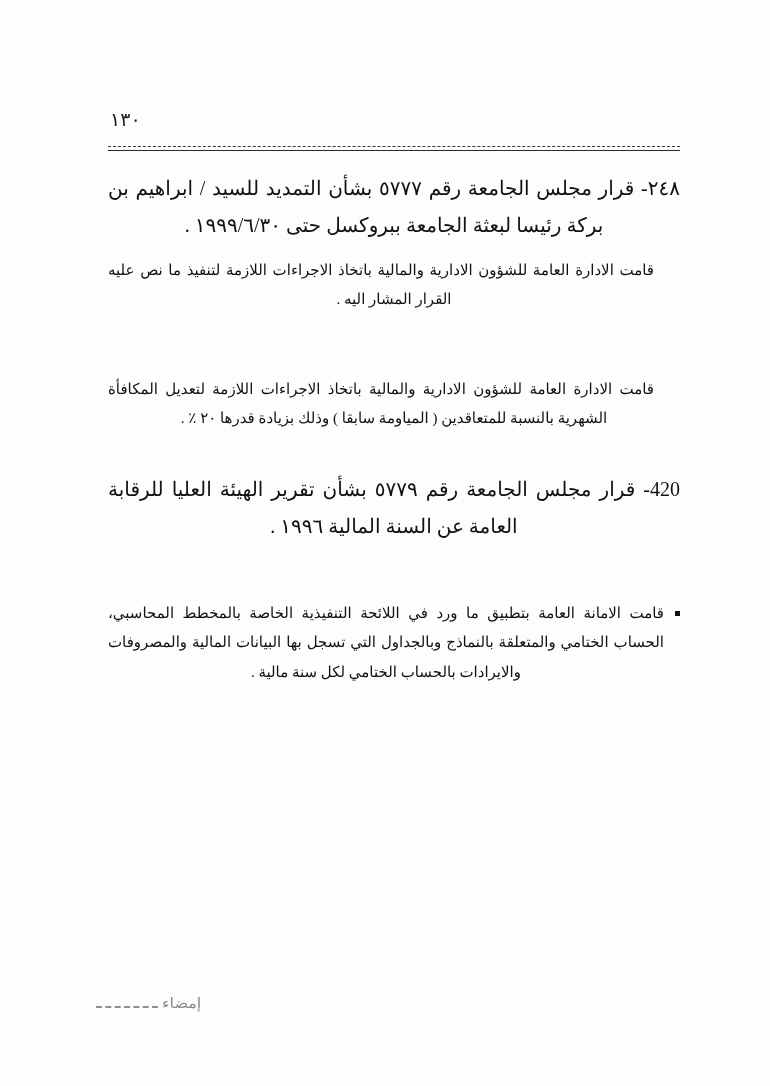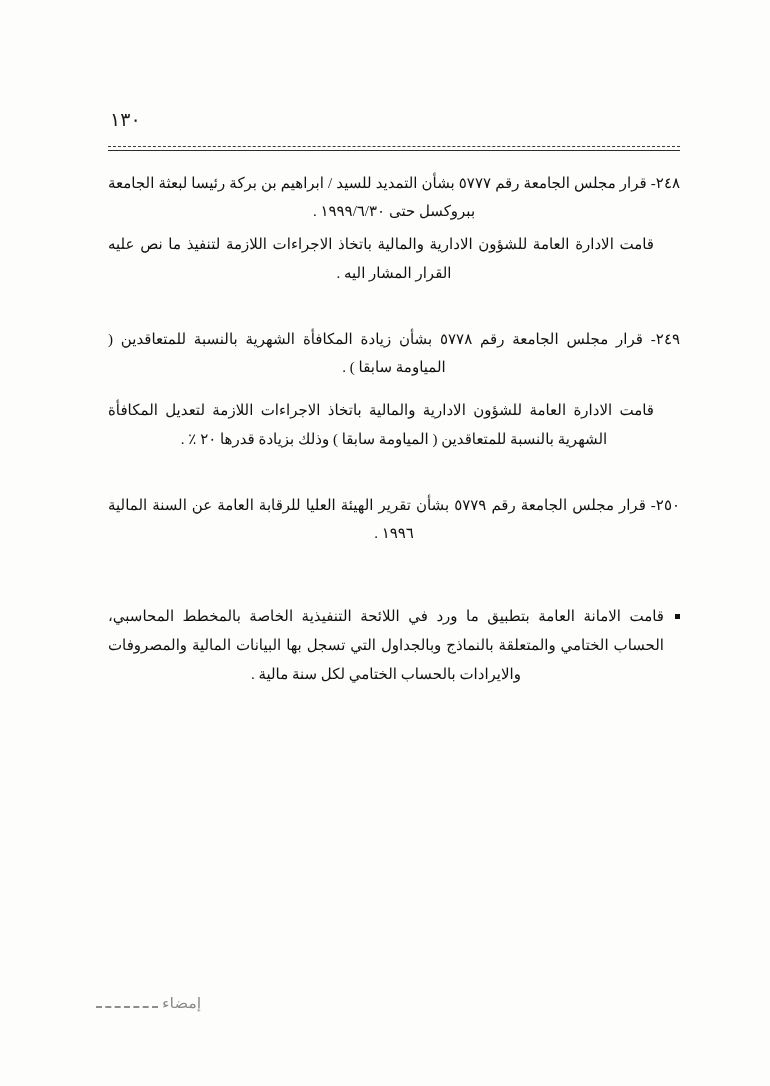--- a/index.html
+++ b/index.html
@@ -47,32 +47,32 @@
     left: 108px;
     width: 572px;
     direction: rtl;
     text-align: justify;
   }
   .item {
     margin-bottom: 18px;
   }
   .item-head {
     display: block;
-    font-size: 15px;
+    font-size: 20px;
     line-height: 1.85;
     text-align: justify;
     text-align-last: center;
   }
   .para {
     display: block;
     font-size: 15px;
     line-height: 1.95;
     text-align: justify;
     text-align-last: center;
-    margin-top: 4px;
+    margin-top: 12px;
   }
   .para.indent {
     text-indent: 26px;
   }
   .gap-sm { height: 10px; }
   .gap-md { height: 20px; }
   .bullet-para {
     display: block;
     font-size: 15px;
     line-height: 1.95;
@@ -136,33 +136,29 @@
       <div class="item-head">
         <span class="item-number">٢٤٨-</span>
         <span>قرار مجلس الجامعة رقم ٥٧٧٧ بشأن التمديد للسيد / ابراهيم بن بركة رئيسا لبعثة الجامعة ببروكسل حتى ١٩٩٩/٦/٣٠ .</span>
       </div>
       <div class="para indent">قامت الادارة العامة للشؤون الادارية والمالية باتخاذ الاجراءات اللازمة لتنفيذ ما نص عليه القرار المشار اليه .</div>
     </div>
 
     <div class="gap-md"></div>
 
     <div class="item">
-      <div class="item-head">
-        <span class="item-number">٢٤٩-</span>
-        <span>قرار مجلس الجامعة رقم ٥٧٧٨ بشأن زيادة المكافأة الشهرية بالنسبة للمتعاقدين ( المياومة سابقا ) .</span>
-      </div>
       <div class="gap-sm"></div>
       <div class="para indent">قامت الادارة العامة للشؤون الادارية والمالية باتخاذ الاجراءات اللازمة لتعديل المكافأة الشهرية بالنسبة للمتعاقدين ( المياومة سابقا ) وذلك بزيادة قدرها ٢٠ ٪ .</div>
     </div>
 
     <div class="gap-md"></div>
 
     <div class="item">
       <div class="item-head">
-        <span class="item-number">٢٥٠-</span>
+        <span class="item-number">420-</span>
         <span>قرار مجلس الجامعة رقم ٥٧٧٩ بشأن تقرير الهيئة العليا للرقابة العامة عن السنة المالية ١٩٩٦ .</span>
       </div>
       <div class="gap-sm"></div>
       <div class="bullet-para">
         <span class="bullet-dot"></span>
         <span>قامت الامانة العامة بتطبيق ما ورد في اللائحة التنفيذية الخاصة بالمخطط المحاسبي، الحساب الختامي والمتعلقة بالنماذج وبالجداول التي تسجل بها البيانات المالية والمصروفات والايرادات بالحساب الختامي لكل سنة مالية .</span>
       </div>
     </div>
 
   </div>

